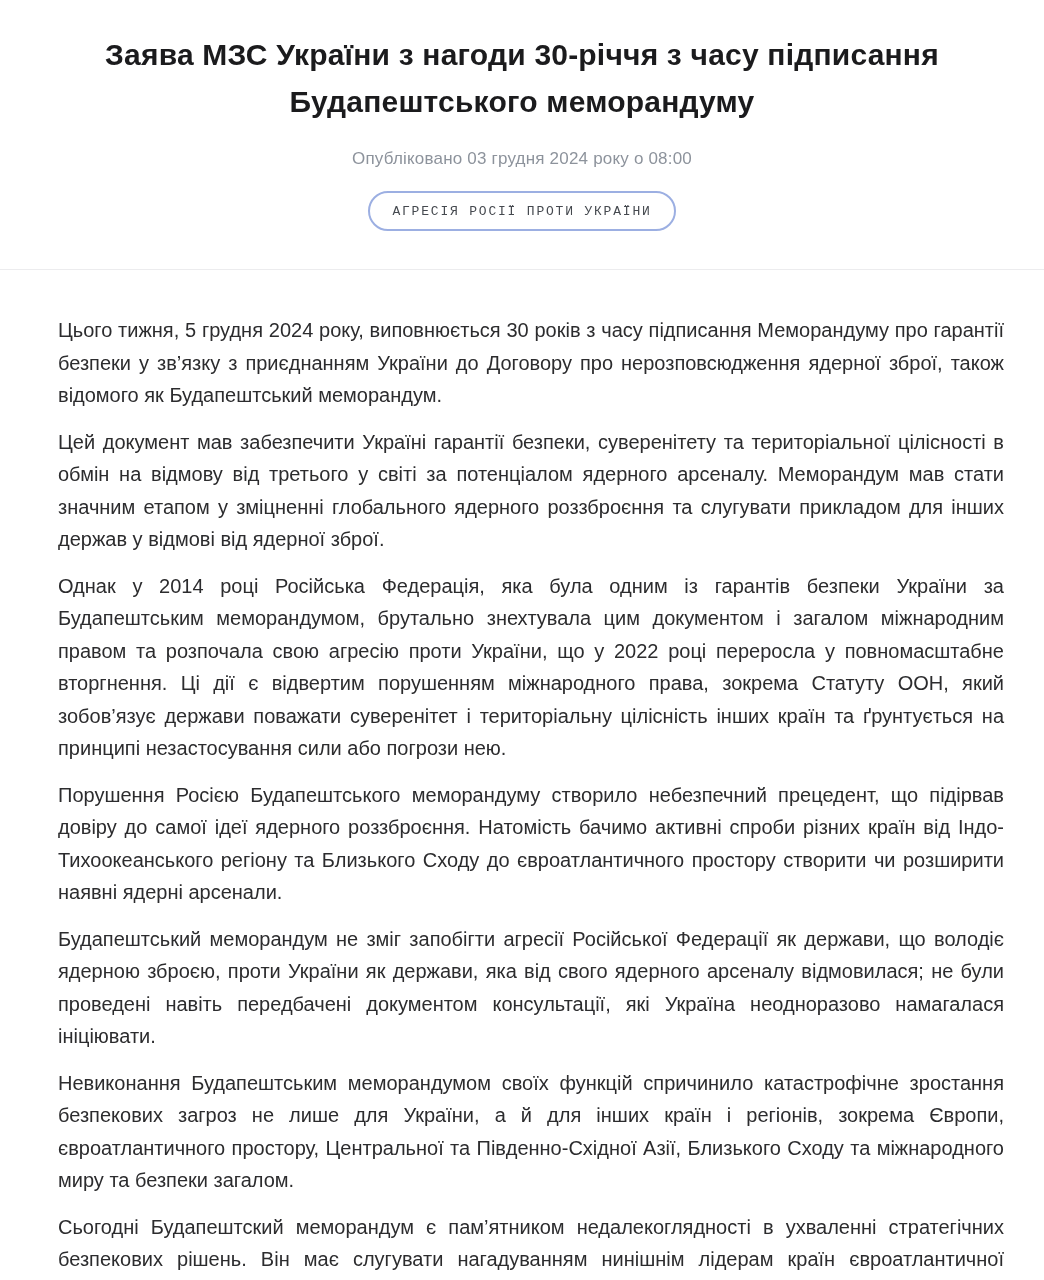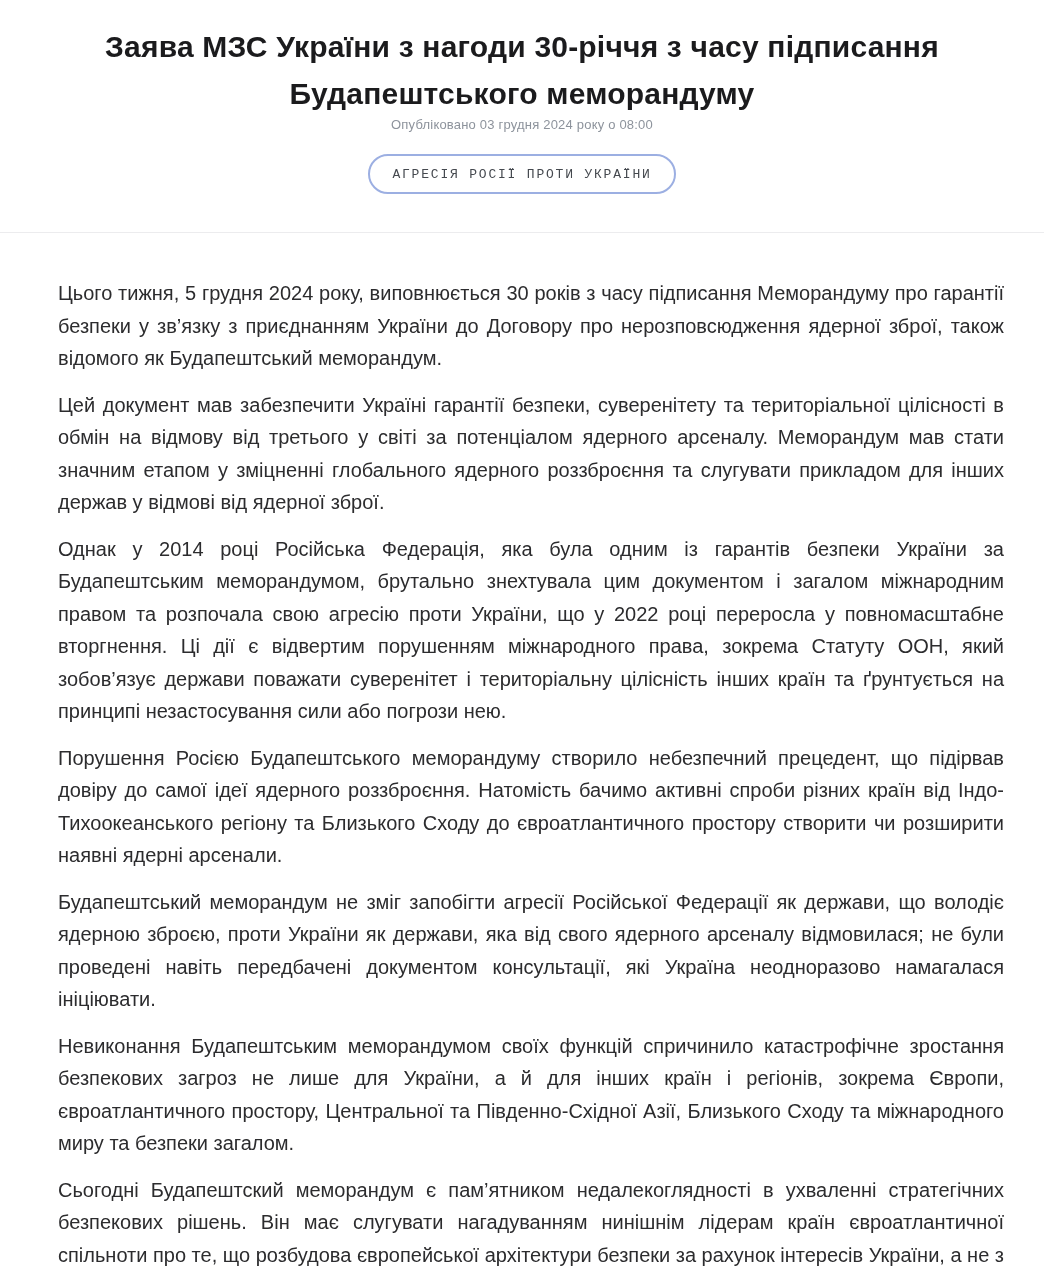--- a/index.html
+++ b/index.html
@@ -9,36 +9,37 @@
   .page {
     width: 1044px;
     height: 1280px;
     margin: 0 auto;
     background: #ffffff;
     overflow: hidden;
   }
 
   .article-header {
     text-align: center;
-    padding-top: 24px;
+    padding-top: 32px;
     border-radius: 11px;
   }
 
   .page-title {
     font-size: 30px;
     line-height: 1.55;
     font-weight: 700;
     color: #1b1b1d;
     max-width: 905px;
     margin: 0 auto;
     letter-spacing: 0.2px;
   }
 
   .published {
-    font-size: 13px;
+    margin-top: 24px;
+    font-size: 17px;
     color: #8d939c;
     letter-spacing: 0.2px;
   }
 
   .tags {
     margin-top: 22px;
     display: flex;
     justify-content: center;
     gap: 14px;
   }

